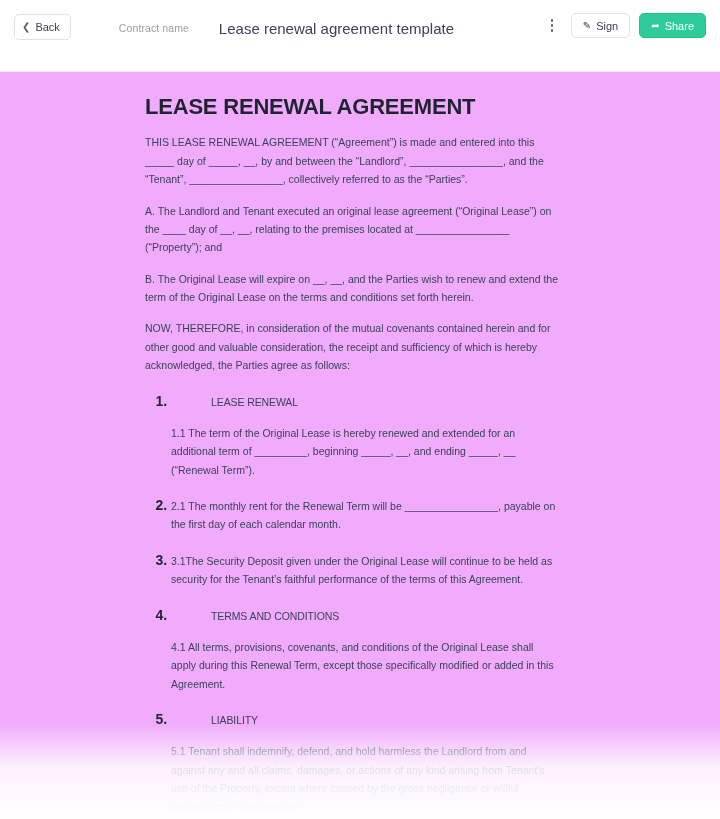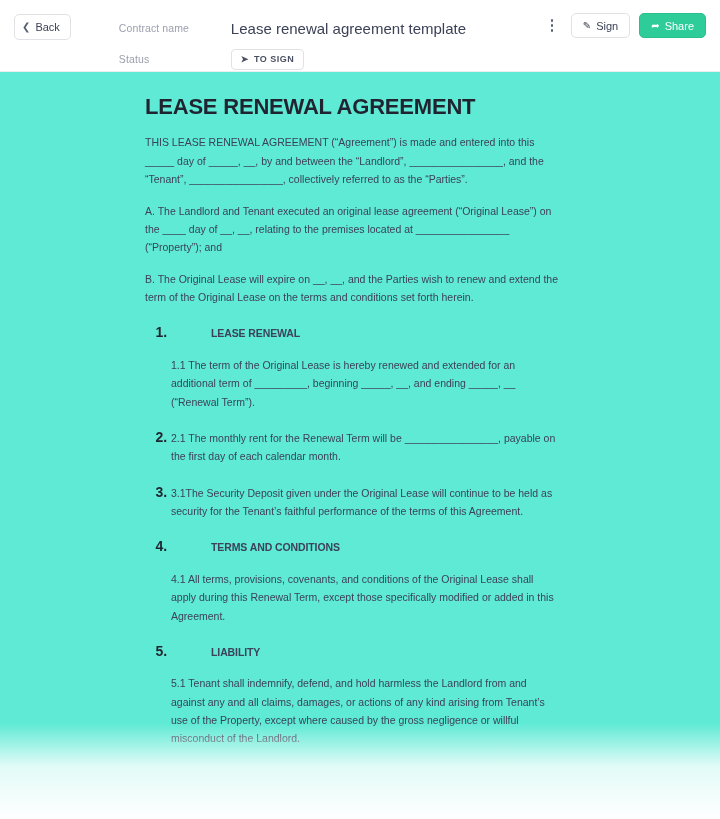--- a/index.html
+++ b/index.html
@@ -51,21 +51,21 @@
     flex-direction: column;
     gap: 11px;
     padding-top: 6px;
   }
   .meta-row {
     display: flex;
     align-items: center;
     height: 20px;
   }
   .meta-label {
-    width: 112px;
+    width: 100px;
     font-size: 10.5px;
     color: #9aa0ad;
     letter-spacing: .1px;
   }
   .meta-value {
     font-size: 15px;
     color: #3c4257;
   }
   .status-chip {
     display: inline-flex;
@@ -119,21 +119,21 @@
     background: #2ecc99;
     color: #ffffff;
   }
   .ico-sm { font-size: 10px; line-height: 1; }
 
   
   .doc-scroll {
     flex: 1 1 auto;
     overflow: hidden;
     position: relative;
-    background: #5eead4;
+    background: #f0abfc;
   }
   .doc {
     width: 430px;
     margin: 0 auto;
     padding: 22px 0 0 0;
     position: relative;
   }
   .doc h1 {
     font-size: 22px;
     line-height: 1.2;
@@ -156,21 +156,21 @@
   ol.clauses > li {
     margin-bottom: 18px;
   }
   ol.clauses > li::marker {
     font-size: 14px;
     font-weight: bold;
     color: #1f2430;
   }
   .clause-title {
     font-size: 14px;
-    font-weight: bold;
+    font-weight: normal;
     color: #1f2430;
     margin: 0 0 7px 0;
     letter-spacing: -0.1px;
     padding-left: 40px;
   }
   .clause-body {
     font-size: 10.5px;
     line-height: 1.75;
     color: #3c4257;
     margin: 0;
@@ -193,27 +193,20 @@
     <div class="back-btn">
       <span class="chev">❮</span>
       <span>Back</span>
     </div>
 
     <div class="meta">
       <div class="meta-row">
         <span class="meta-label">Contract name</span>
         <span class="meta-value">Lease renewal agreement template</span>
       </div>
-      <div class="meta-row">
-        <span class="meta-label">Status</span>
-        <span class="status-chip">
-          <span class="send-ico">➤</span>
-          <span>TO SIGN</span>
-        </span>
-      </div>
     </div>
 
     <div class="actions">
       <div class="kebab">
         <i></i>
         <i></i>
         <i></i>
       </div>
       <div class="btn btn-sign">
         <span class="ico-sm">✎</span>
@@ -227,20 +220,21 @@
   </div>
 
   <div class="doc-scroll">
     <div class="doc">
 
       <h1>LEASE RENEWAL AGREEMENT</h1>
 
       <p>THIS LEASE RENEWAL AGREEMENT (“Agreement”) is made and entered into this _____ day of _____, __, by and between the “Landlord”, ________________, and the “Tenant”, ________________, collectively referred to as the “Parties”.</p>
       <p>A. The Landlord and Tenant executed an original lease agreement (“Original Lease”) on the ____ day of __, __, relating to the premises located at ________________ (“Property”); and</p>
       <p>B. The Original Lease will expire on __, __, and the Parties wish to renew and extend the term of the Original Lease on the terms and conditions set forth herein.</p>
+      <p>NOW, THEREFORE, in consideration of the mutual covenants contained herein and for other good and valuable consideration, the receipt and sufficiency of which is hereby acknowledged, the Parties agree as follows:</p>
 
       <ol class="clauses">
         <li>
           <p class="clause-title">LEASE RENEWAL</p>
           <p class="clause-body">1.1 The term of the Original Lease is hereby renewed and extended for an additional term of _________, beginning _____, __, and ending _____, __ (“Renewal Term”).</p>
         </li>
         <li>
           <p class="clause-body">2.1 The monthly rent for the Renewal Term will be ________________, payable on the first day of each calendar month.</p>
         </li>
         <li>

